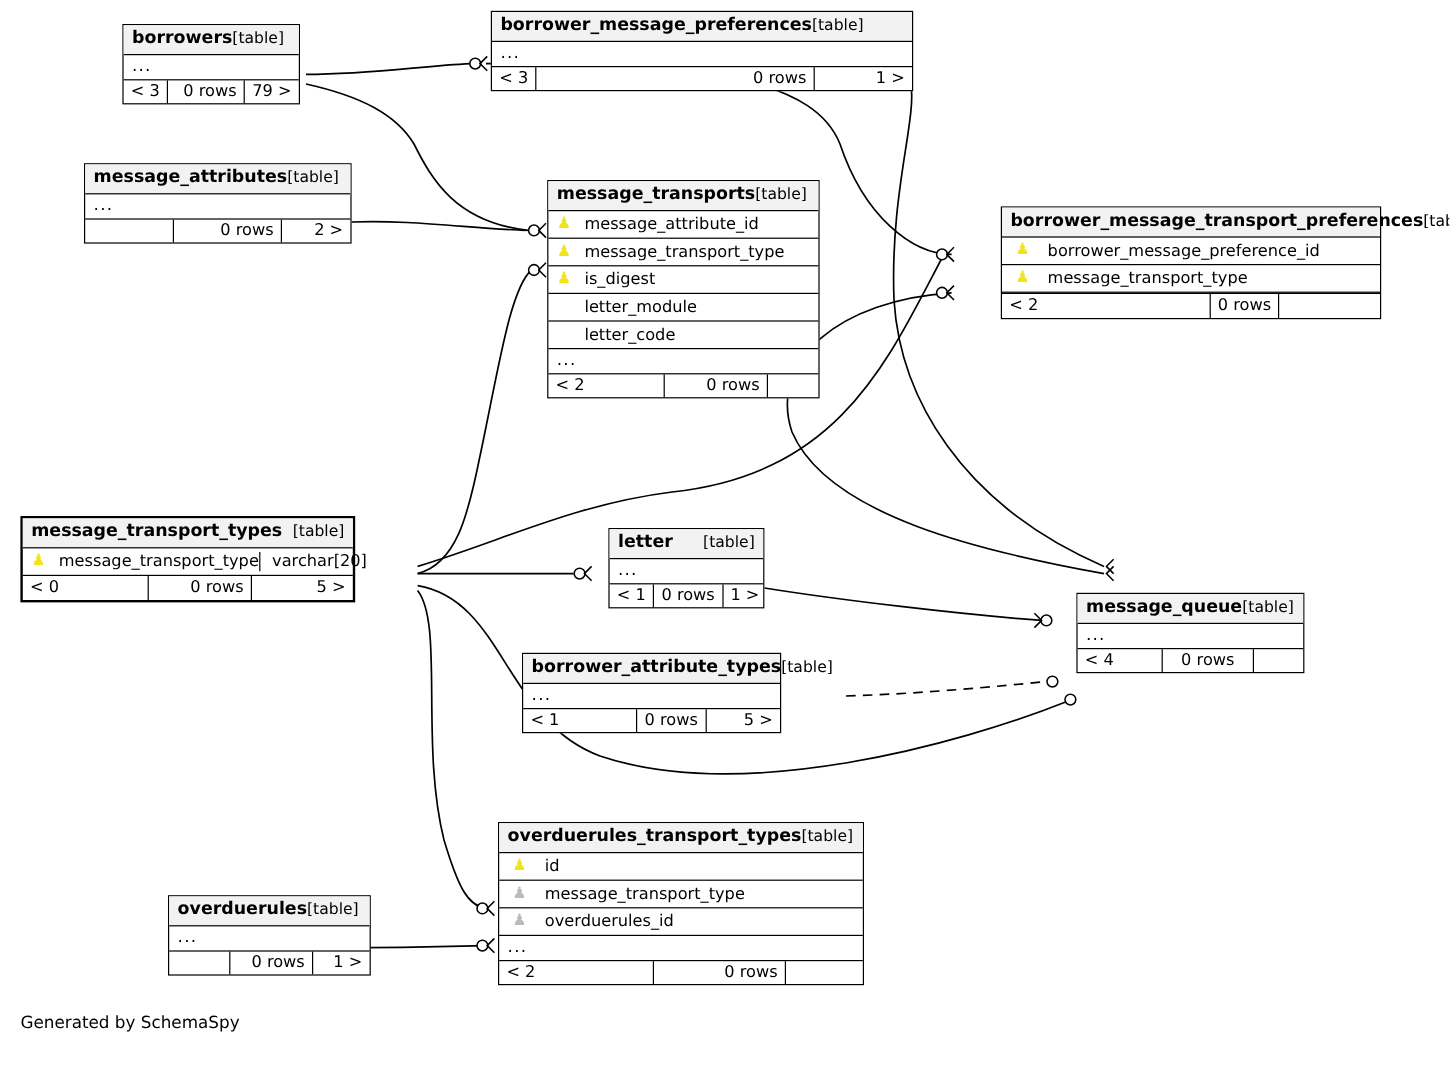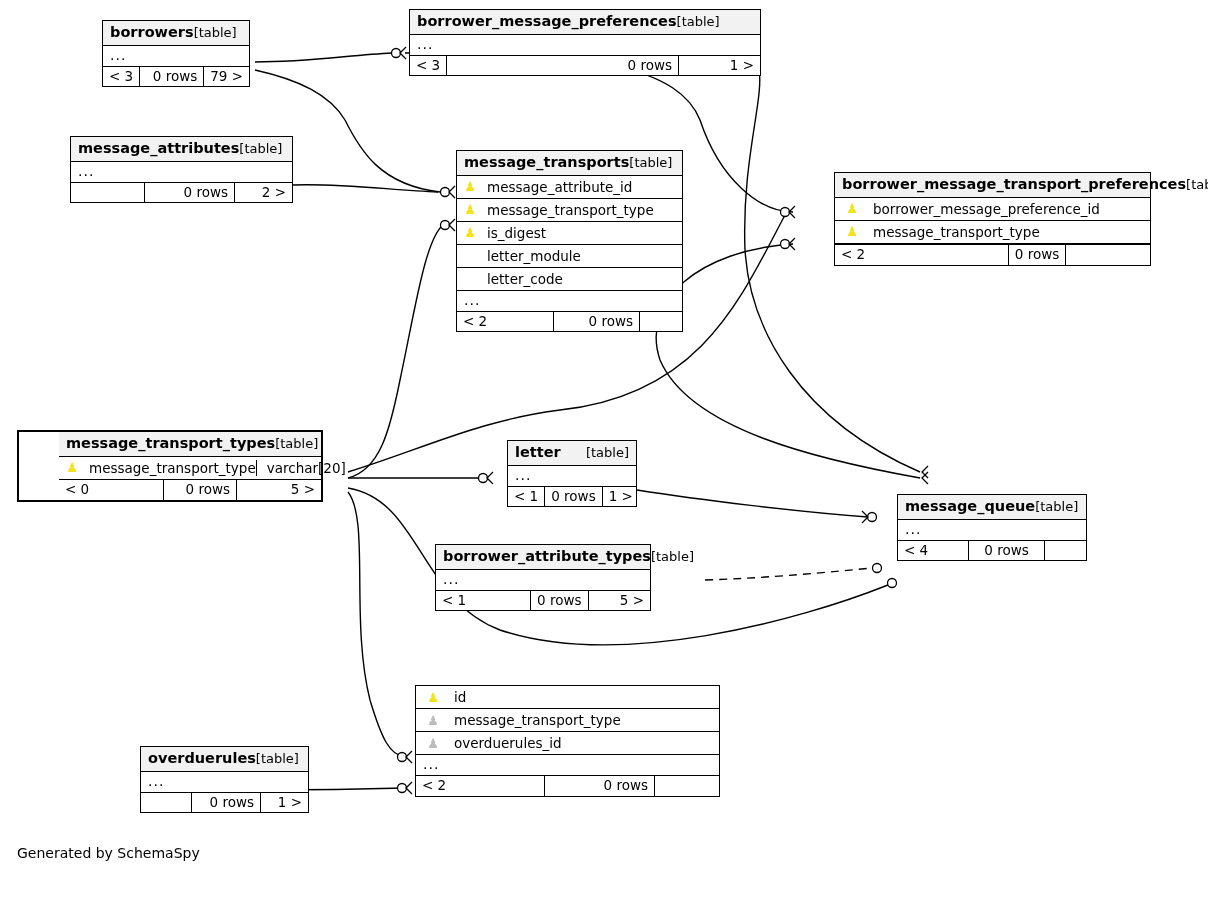--- a/index.html
+++ b/index.html
@@ -265,21 +265,21 @@
       <span class="col-key key-pk" style="width:34px;">♟</span>
       <span class="col-name">message_transport_type</span>
     </div>
     <div class="footer-row" style="border-top:1px solid #000;">
       <div class="footer-cell fc-left" style="width:180px;">&lt; 2</div>
       <div class="footer-cell fc-mid">0 rows</div>
       <div class="footer-cell fc-right" style="width:88px;"></div>
     </div>
   </div>
 
-  <div class="table-box bold" style="left:17px; top:430px; width:306px;padding-left:40px;">
+  <div class="table-box bold" style="left:17px; top:430px; width:279px;">
     <div class="tbl-header spread">
       <span>message_transport_types</span>
         <span class="suffix">[table]</span>
     </div>
     <div class="col-row">
       <span class="col-key key-pk">♟</span>
       <span class="col-name">message_transport_type</span>
       <span class="col-type">varchar[20]</span>
     </div>
     <div class="footer-row">
@@ -320,20 +320,23 @@
     </div>
     <div class="ellipsis-row">...</div>
     <div class="footer-row">
       <div class="footer-cell fc-left" style="width:100px;">&lt; 1</div>
       <div class="footer-cell fc-mid">0 rows</div>
       <div class="footer-cell fc-right" style="width:66px;">5 &gt;</div>
     </div>
   </div>
 
   <div class="table-box" style="left:415px; top:685px; width:305px;">
+    <div class="tbl-header">
+      <span>overduerules_transport_types</span><span class="suffix">[table]</span>
+    </div>
     <div class="col-row">
       <span class="col-key key-pk" style="width:34px;">♟</span>
       <span class="col-name">id</span>
     </div>
     <div class="col-row">
       <span class="col-key key-fk" style="width:34px;">♟</span>
       <span class="col-name">message_transport_type</span>
     </div>
     <div class="col-row">
       <span class="col-key key-fk" style="width:34px;">♟</span>

